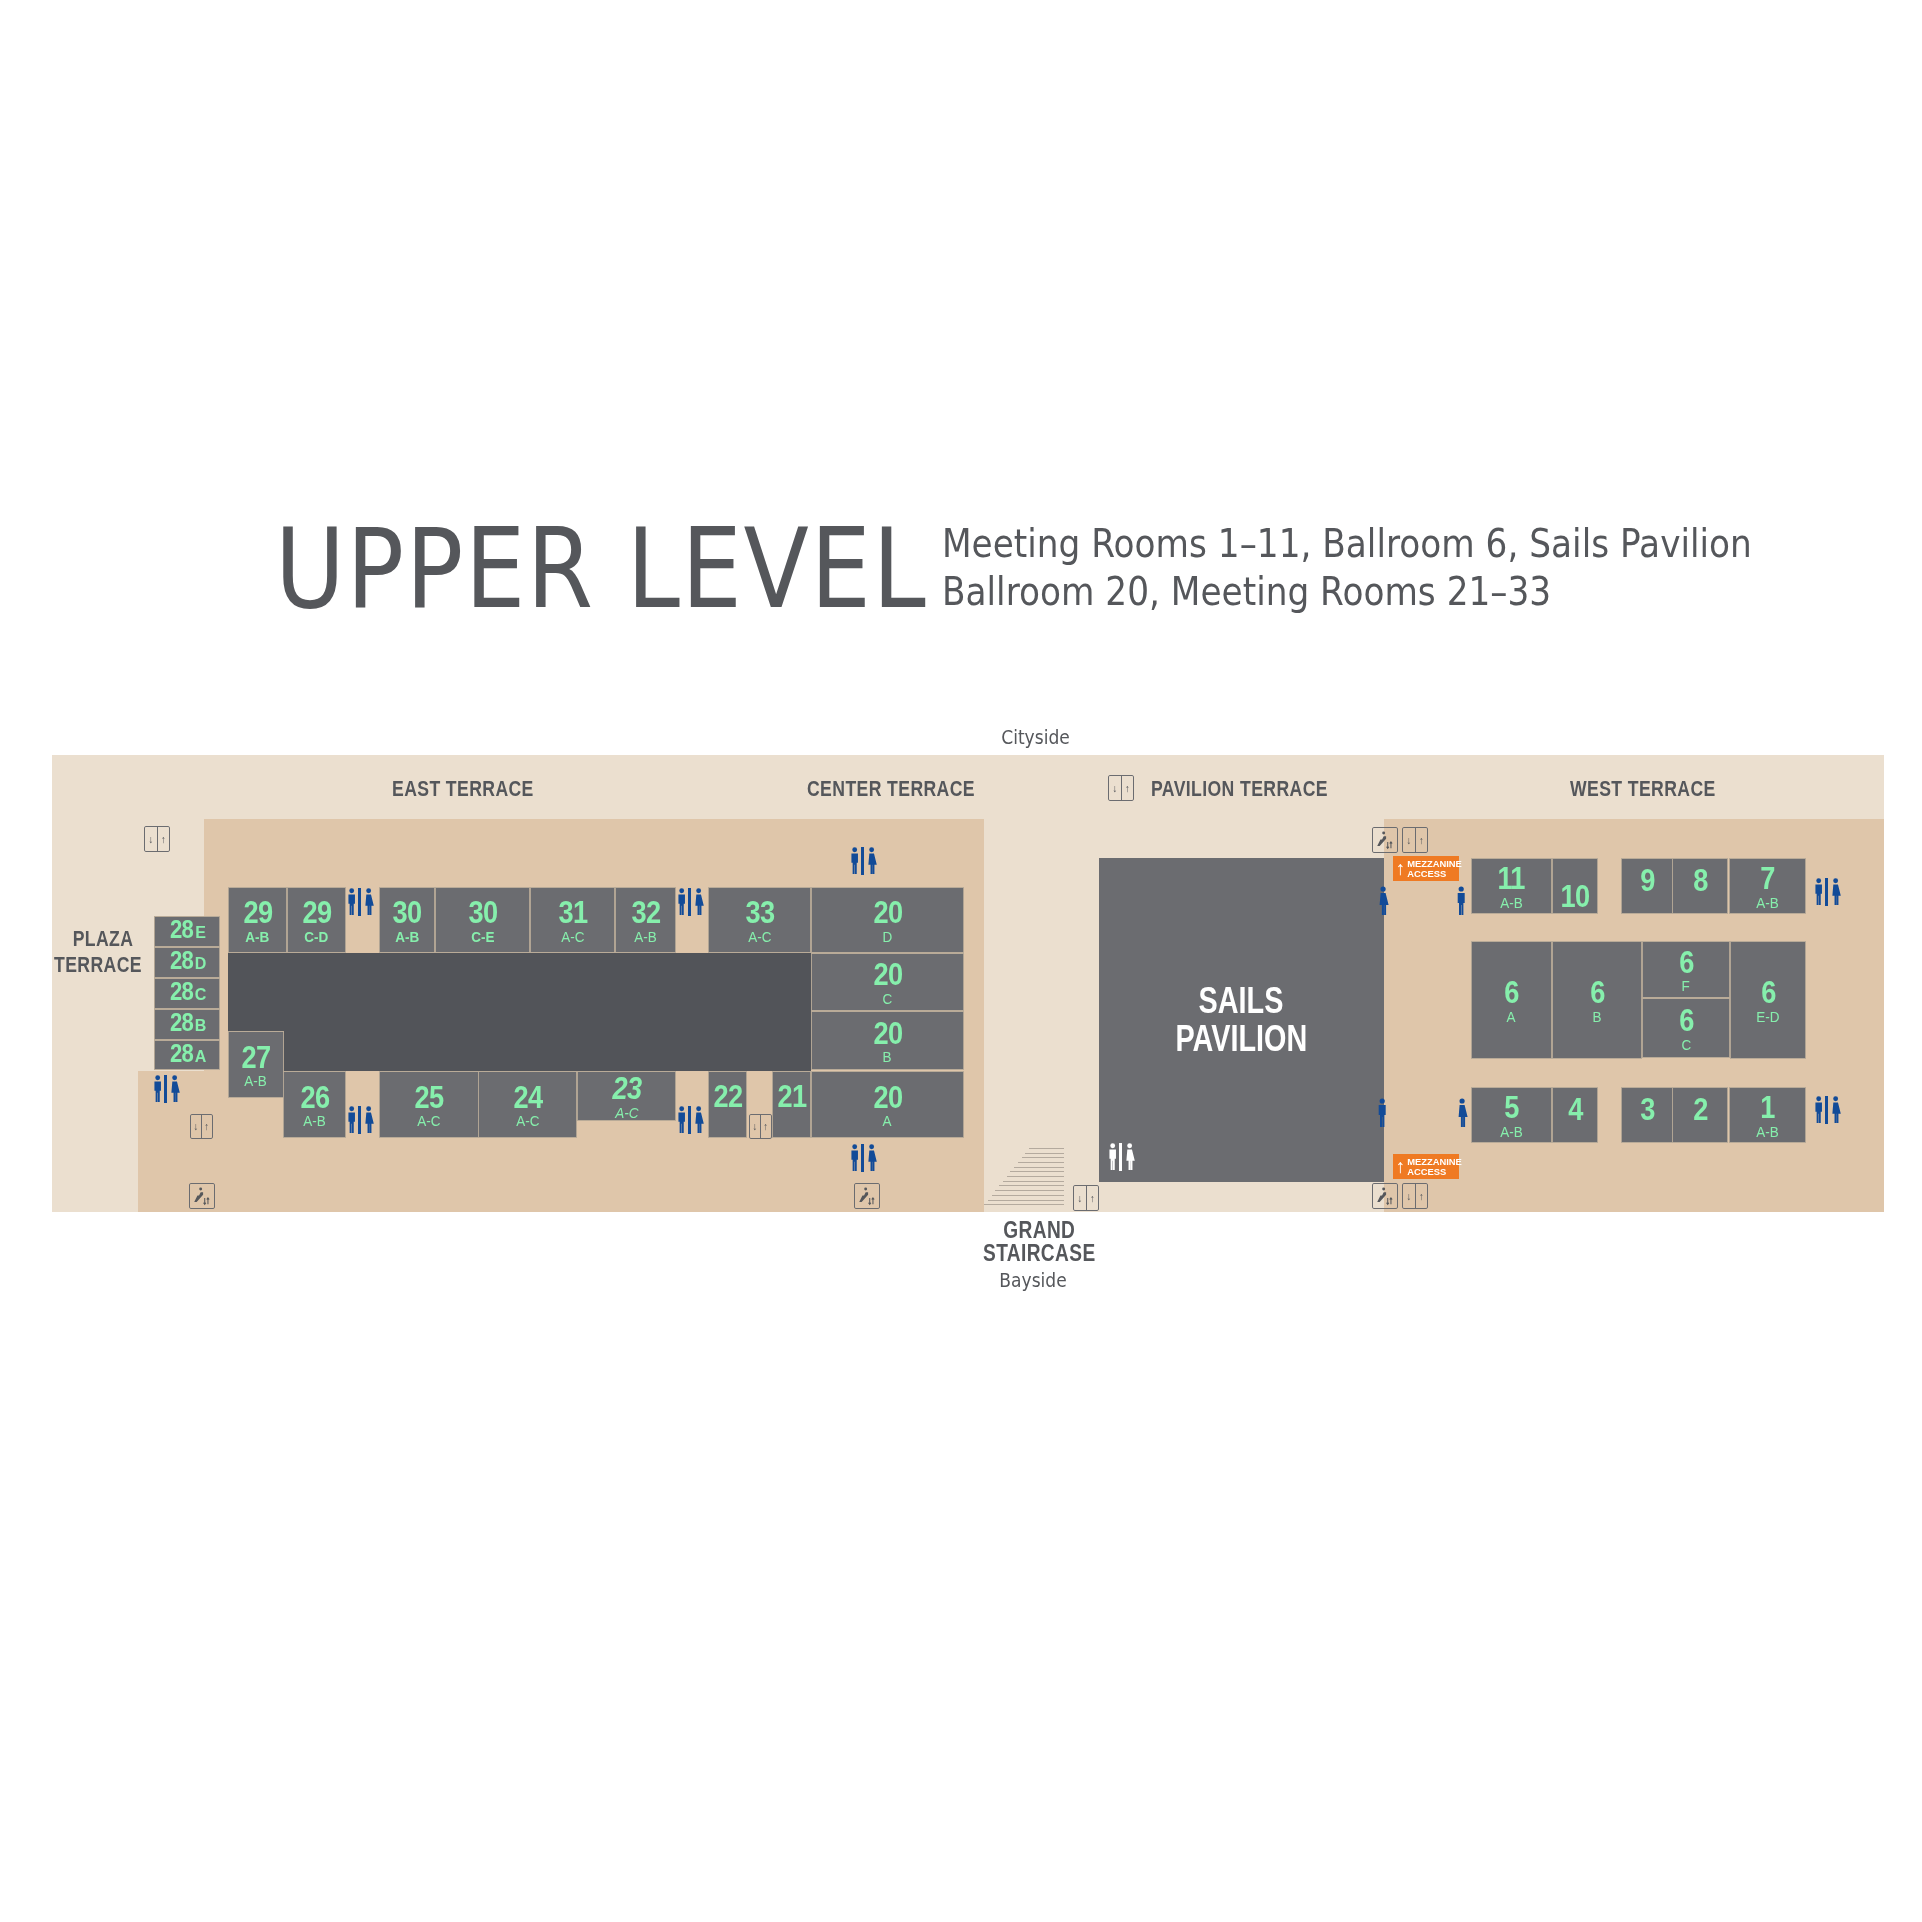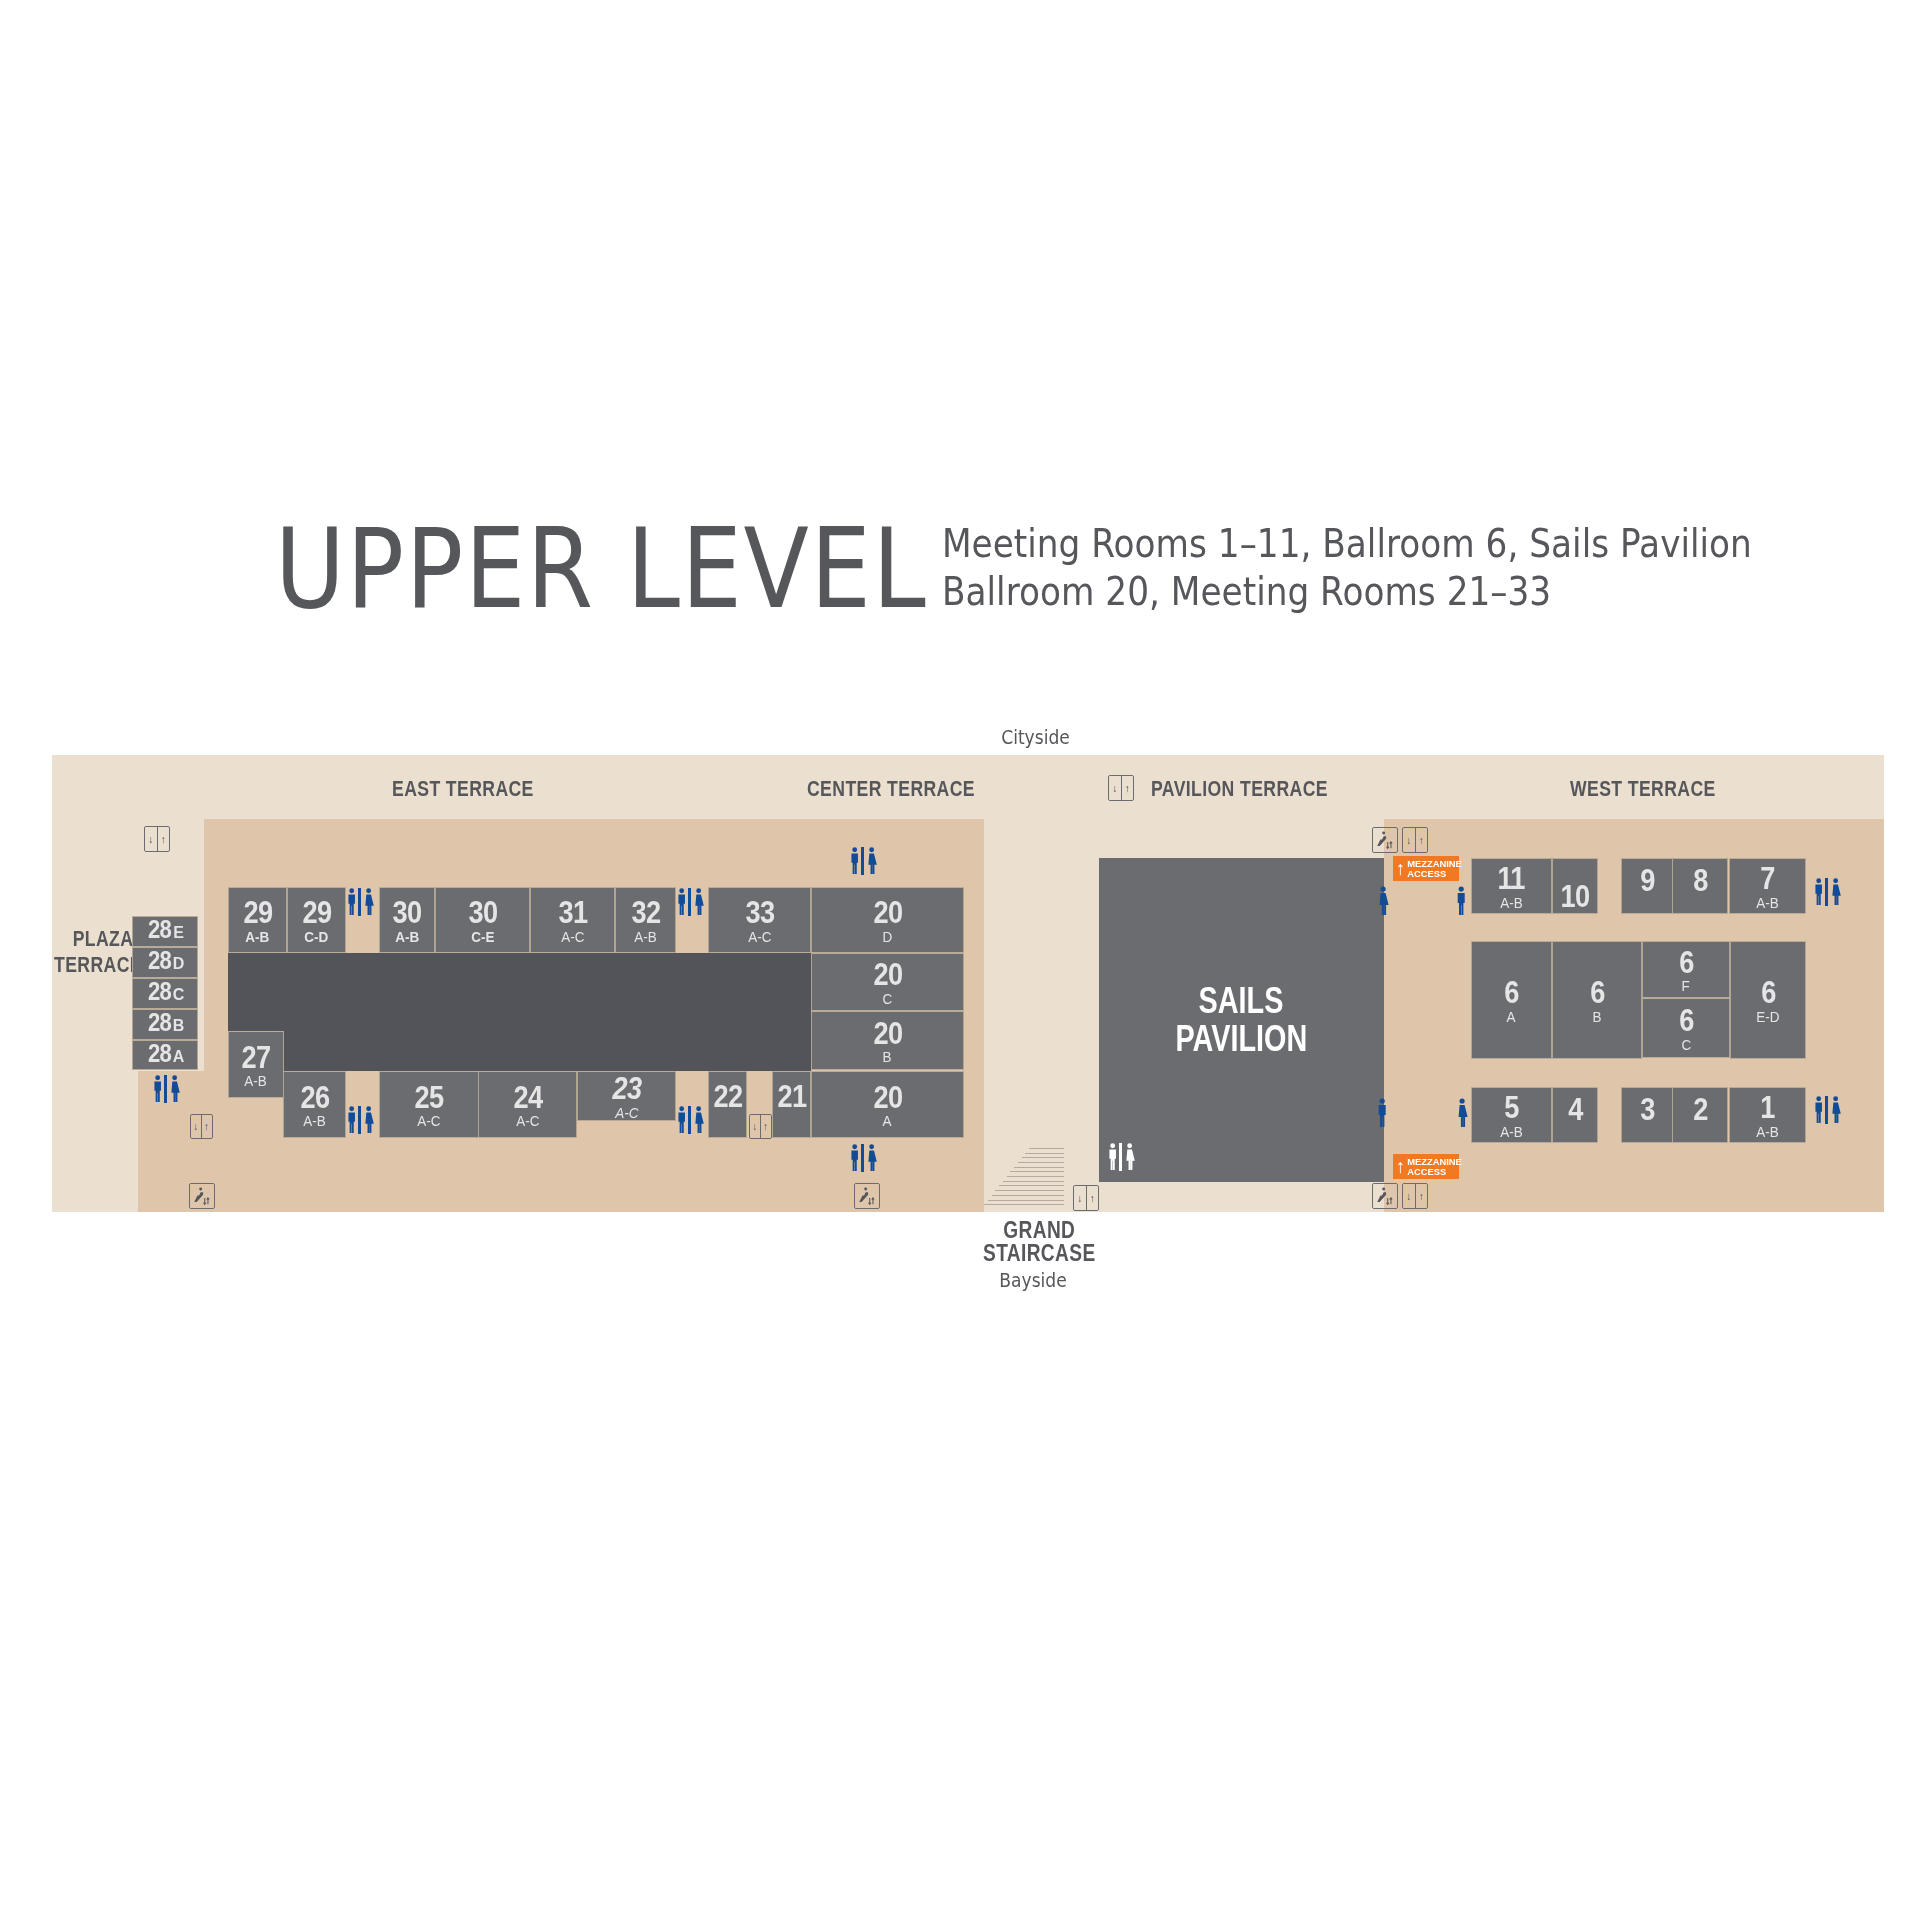--- a/index.html
+++ b/index.html
@@ -6,21 +6,21 @@
   body { width: 1923px; height: 1923px; position: relative; overflow: hidden;
          font-family: "Liberation Sans", "DejaVu Sans", sans-serif; }
   .abs { position: absolute; }
   .title { left: 275px; top: 513px; font-size: 111px; color: #55575b; letter-spacing: 1.9px;
            font-family: "DejaVu Sans", sans-serif; font-weight: normal; line-height: 1; transform: scaleX(0.86); transform-origin: left top; }
   .subtitle { left: 942px; top: 520px; font-size: 39px; color: #55575b; line-height: 48px;
               font-family: "DejaVu Sans", sans-serif; transform: scaleX(0.88); transform-origin: left top; white-space: nowrap; }
   .side-label { font-size: 19px; color: #55575b; font-family: "DejaVu Sans Condensed", "DejaVu Sans", sans-serif; text-align: center; }
   .outer { left: 52px; top: 755px; width: 1832px; height: 457px; background: #ebdfcf; }
   .inner { background: #dfc6aa; }
-  .room { background: #6b6c70; box-shadow: inset 0 0 0 0.9px #b9ab98; color: #e5e5e5; display: flex;
+  .room { background: #6b6c70; box-shadow: inset 0 0 0 0.9px #b9ab98; color: #86efac; display: flex;
           flex-direction: column; align-items: center; justify-content: center; box-sizing: border-box; line-height: 1; }
   .room .num { font-size: 32px; font-weight: bold; transform: scaleX(0.85); letter-spacing: -0.9px; }
   .room .sub { font-size: 15px; margin-top: 0.9px; transform: scaleX(0.9); }
   .room .sub.b { font-weight: bold; }
   .room28 { flex-direction: row; align-items: baseline; }
   .room28 .num { font-size: 26px; }
   .room28 .sfx { font-size: 16px; font-weight: bold; }
   .core { background: #525459; }
   .terrace-label { font-size: 22.6px; font-weight: bold; color: #55575b; transform: scaleX(0.78); transform-origin: left top; white-space: nowrap; letter-spacing: 0.5px; }
   .sails { background: #6b6c70; color: #fff; display:flex; flex-direction:column; align-items:center; justify-content:center; }
@@ -73,21 +73,21 @@
 
 <div class="abs terrace-label" style="left:392px;top:776px;">EAST TERRACE</div>
 <div class="abs terrace-label" style="left:807px;top:776px;">CENTER TERRACE</div>
 <div class="abs terrace-label" style="left:1151px;top:776px;">PAVILION TERRACE</div>
 <div class="abs terrace-label" style="left:1570px;top:776px;">WEST TERRACE</div>
 <div class="abs terrace-label" style="left:54px;top:926px;text-align:center;line-height:26px;">
   <div style="padding-left:13px">PLAZA</div>
   <div>TERRACE</div>
 </div>
 
-<div class="abs" style="left:132px;top:916px;width:66px;">
+<div class="abs" style="left:154px;top:916px;width:66px;">
   <div class="room room28" style="height:31px">
       <span class="num">28</span>
       <span class="sfx">E</span>
     </div>
   <div class="room room28" style="height:31px">
       <span class="num">28</span>
       <span class="sfx">D</span>
     </div>
   <div class="room room28" style="height:31px">
       <span class="num">28</span>

